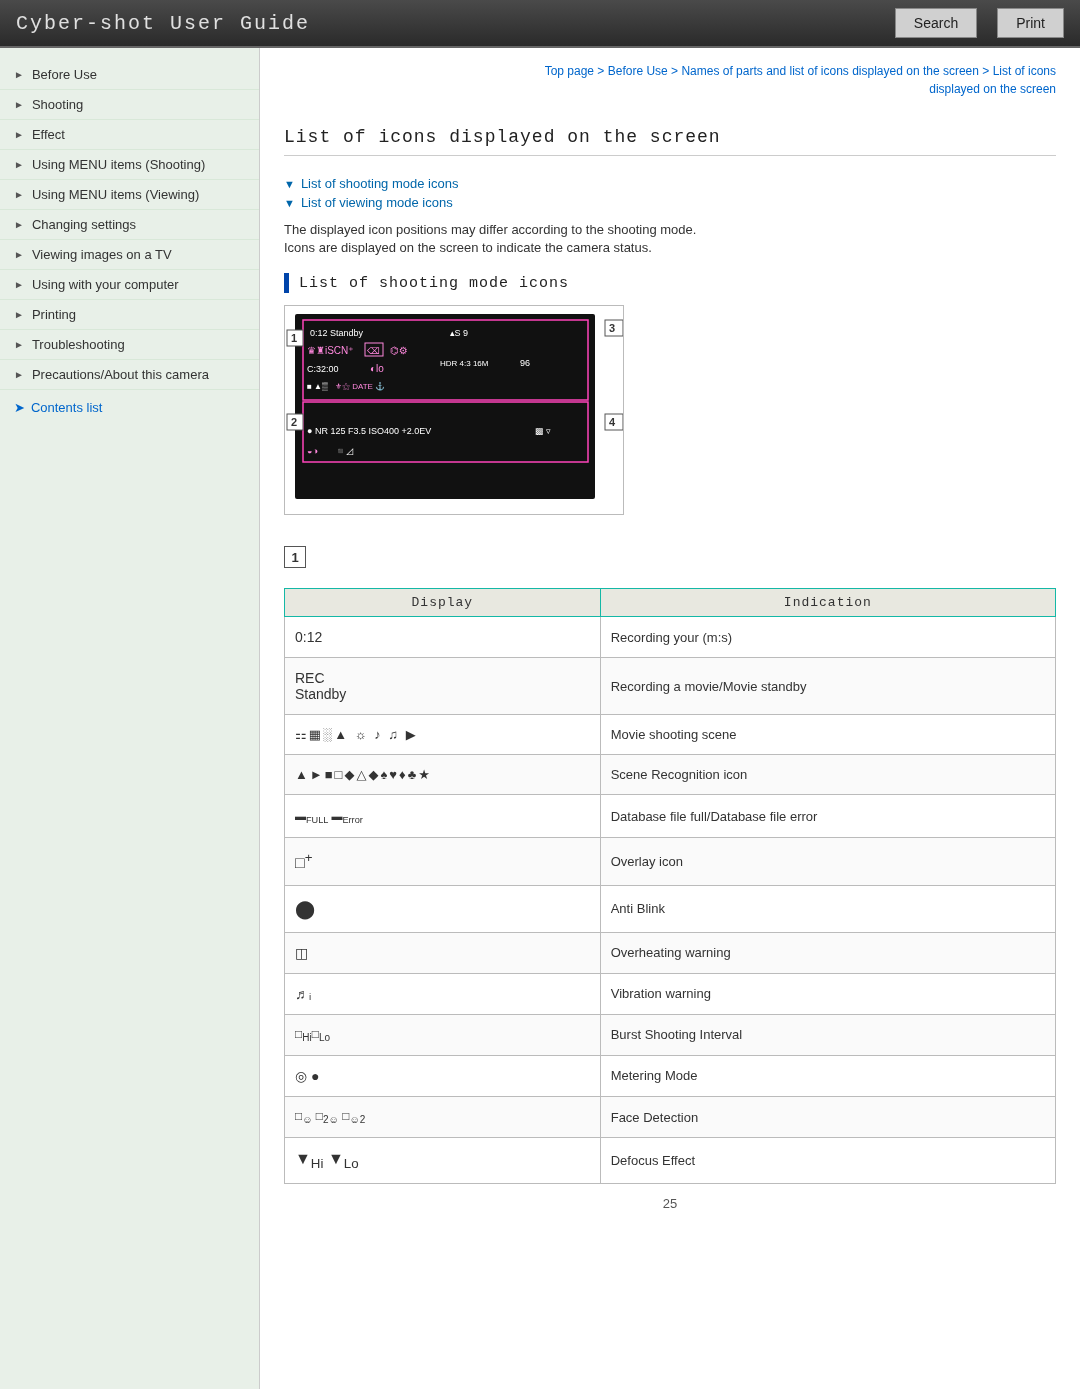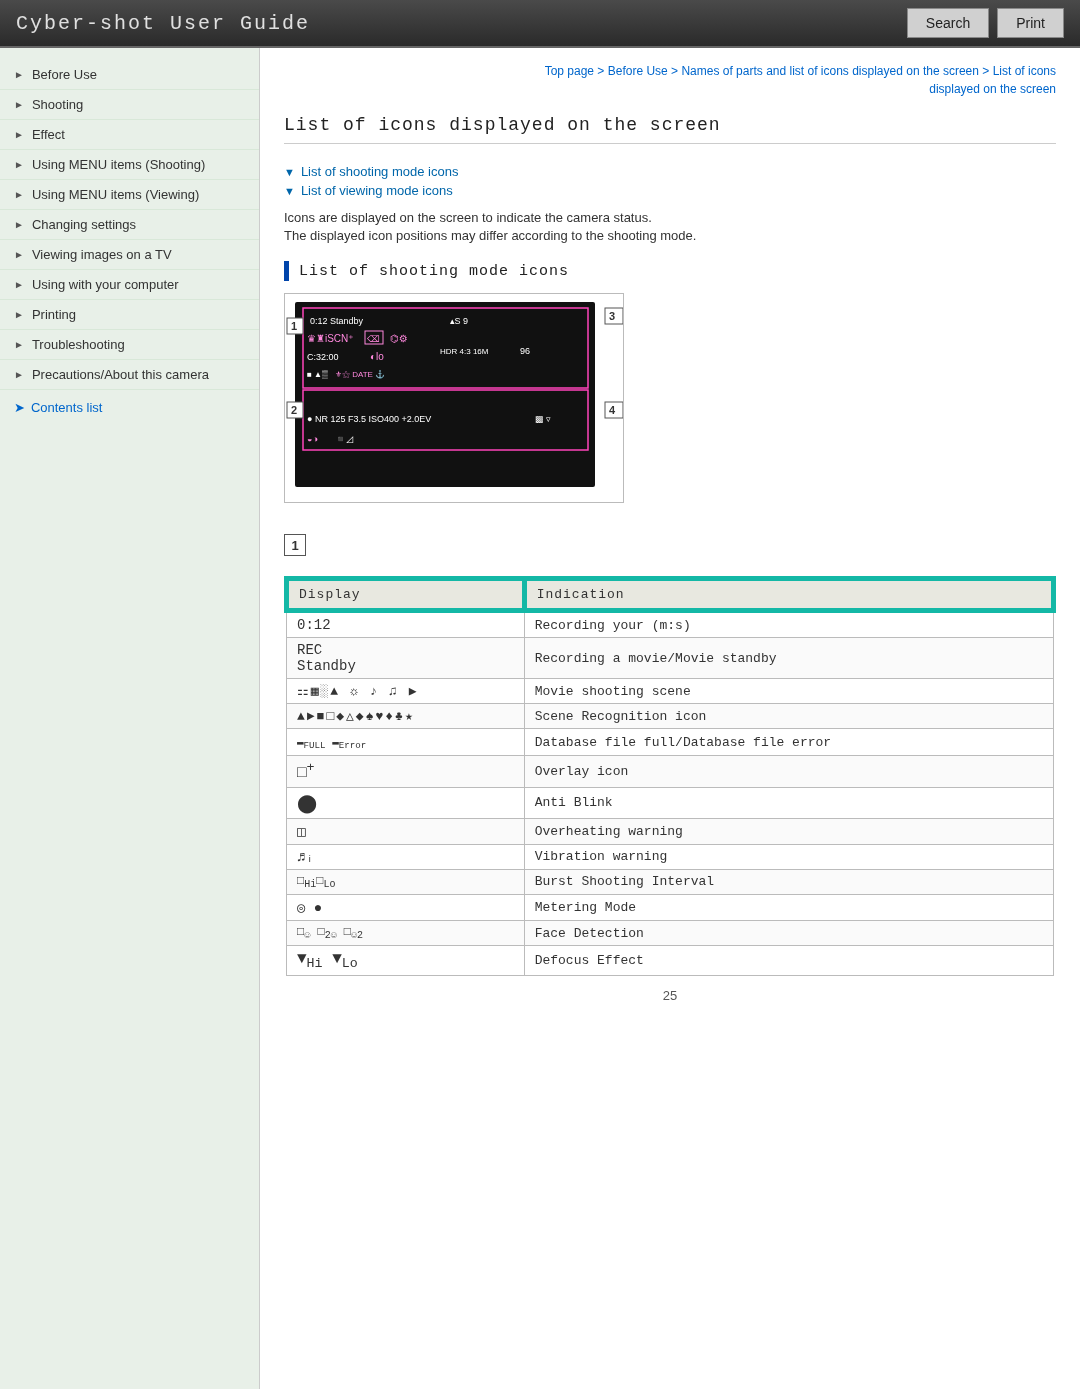--- a/index.html
+++ b/index.html
@@ -16,21 +16,21 @@
       border-bottom: 2px solid #666;
     }
     .header-title {
       color: #e0e0e0;
       font-size: 20px;
       font-family: 'Courier New', monospace;
       letter-spacing: 2px;
     }
     .header-buttons {
       display: flex;
-      gap: 8px;
+      gap: 20px;
     }
     .header-btn {
       background: #d0d0d0;
       border: 1px solid #888;
       padding: 6px 18px;
       font-size: 14px;
       cursor: pointer;
       color: #222;
     }
 
@@ -79,21 +79,21 @@
     .main {
       flex: 1;
       padding: 14px 24px 24px 24px;
       overflow-y: auto;
     }
 
     
     .breadcrumb {
       font-size: 12px;
       color: #0066cc;
-      margin-bottom: 17px;
+      margin-bottom: 29px;
       text-align: right;
       line-height: 1.5;
     }
     .breadcrumb a { color: #0066cc; text-decoration: none; }
 
     
     .page-title {
       font-size: 18px;
       font-weight: normal;
       font-family: 'Courier New', monospace;
@@ -169,32 +169,31 @@
 
     
     .data-table {
       width: 100%;
       border-collapse: collapse;
       font-size: 13px;
       margin-top: 6px;
     }
     .data-table th {
       background: #e8e8e0;
-      border: 5px solid #14b8a6;
+      border: 1px solid #14b8a6;
       padding: 6px 10px;
       font-weight: normal;
       font-family: 'Courier New', monospace;
       letter-spacing: 1px;
-      text-align: left;
+      text-align: center;
     }
     .data-table td {
       border: 1px solid #bbb;
-      padding: 4px 10px;
+      padding: 12px 10px;
       vertical-align: middle;
-      font-family: Liberation Mono, monospace;
     }
     .data-table tr:nth-child(even) td { background: #fafafa; }
     .data-table tr:nth-child(odd) td { background: #fff; }
 
     .icon-cell {
       font-size: 14px;
       color: #333;
       white-space: nowrap;
     }
 
@@ -289,22 +288,22 @@
         <span class="triangle-down">▼</span>
         <span>List of shooting mode icons</span>
       </a>
       <a class="section-link">
         <span class="triangle-down">▼</span>
         <span>List of viewing mode icons</span>
       </a>
     </div>
 
     
+    <p class="desc-text">The displayed icon positions may differ according to the shooting mode.</p>
     <p class="desc-text">Icons are displayed on the screen to indicate the camera status.</p>
-    <p class="desc-text">The displayed icon positions may differ according to the shooting mode.</p>
 
     
     <div class="section-heading">
       <span class="blue-bar"></span>
       <span>List of shooting mode icons</span>
     </div>
 
     
     <div class="diagram-container">
       <svg width="340" height="210" style="border:1px solid #bbb; background:#fff;">

